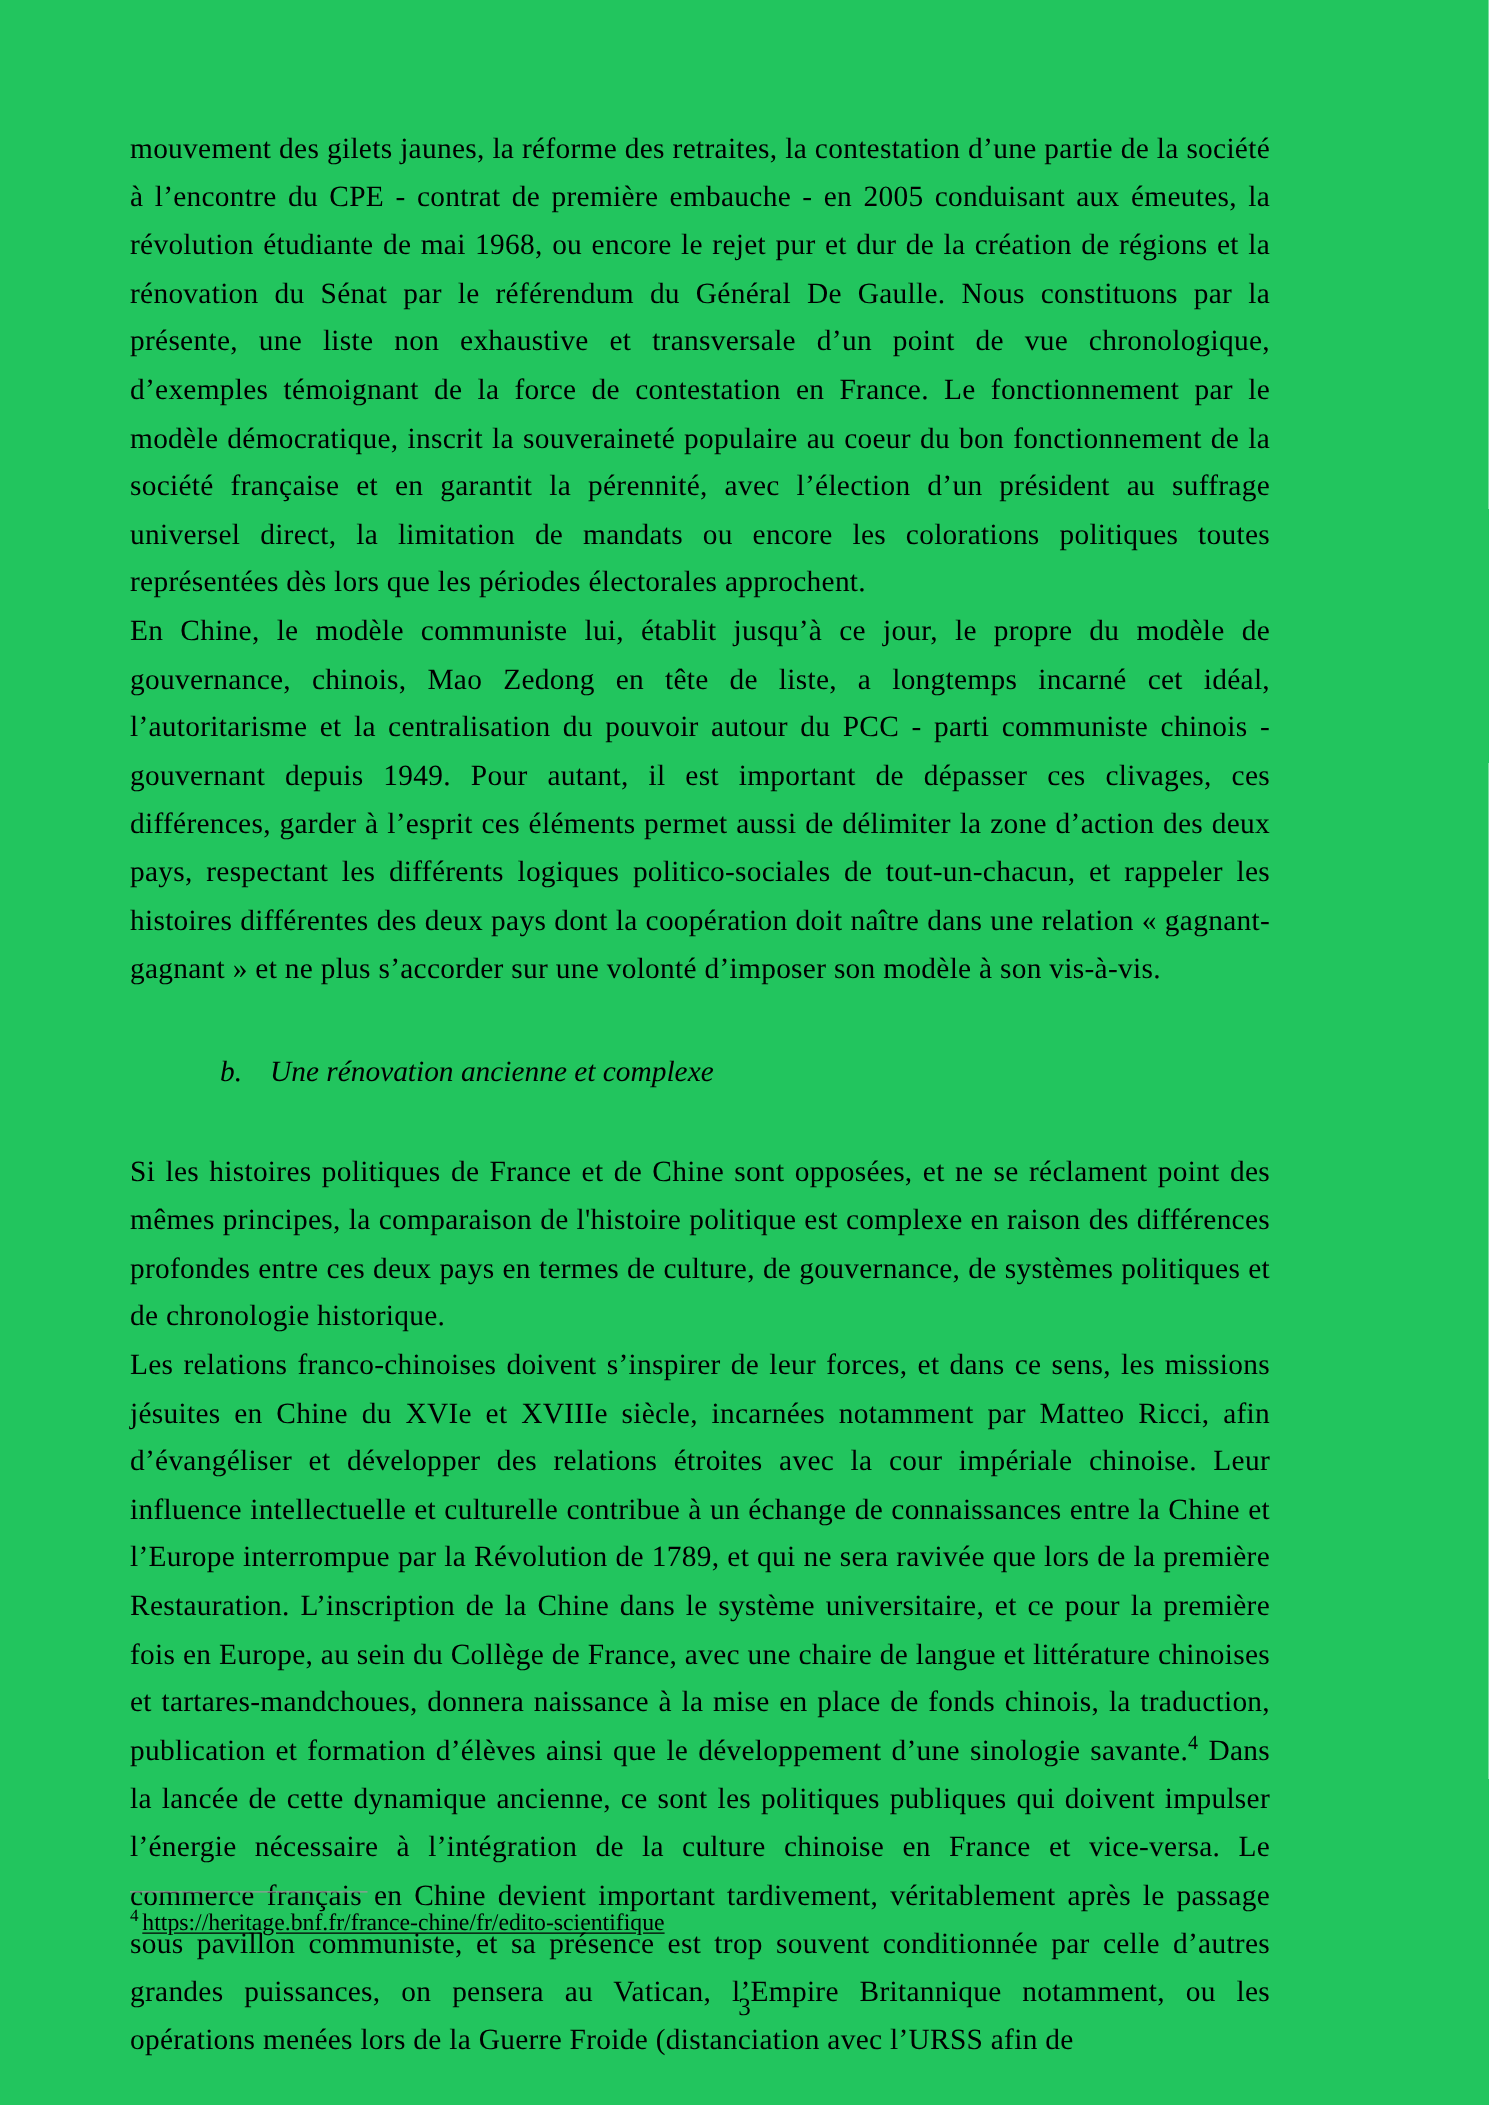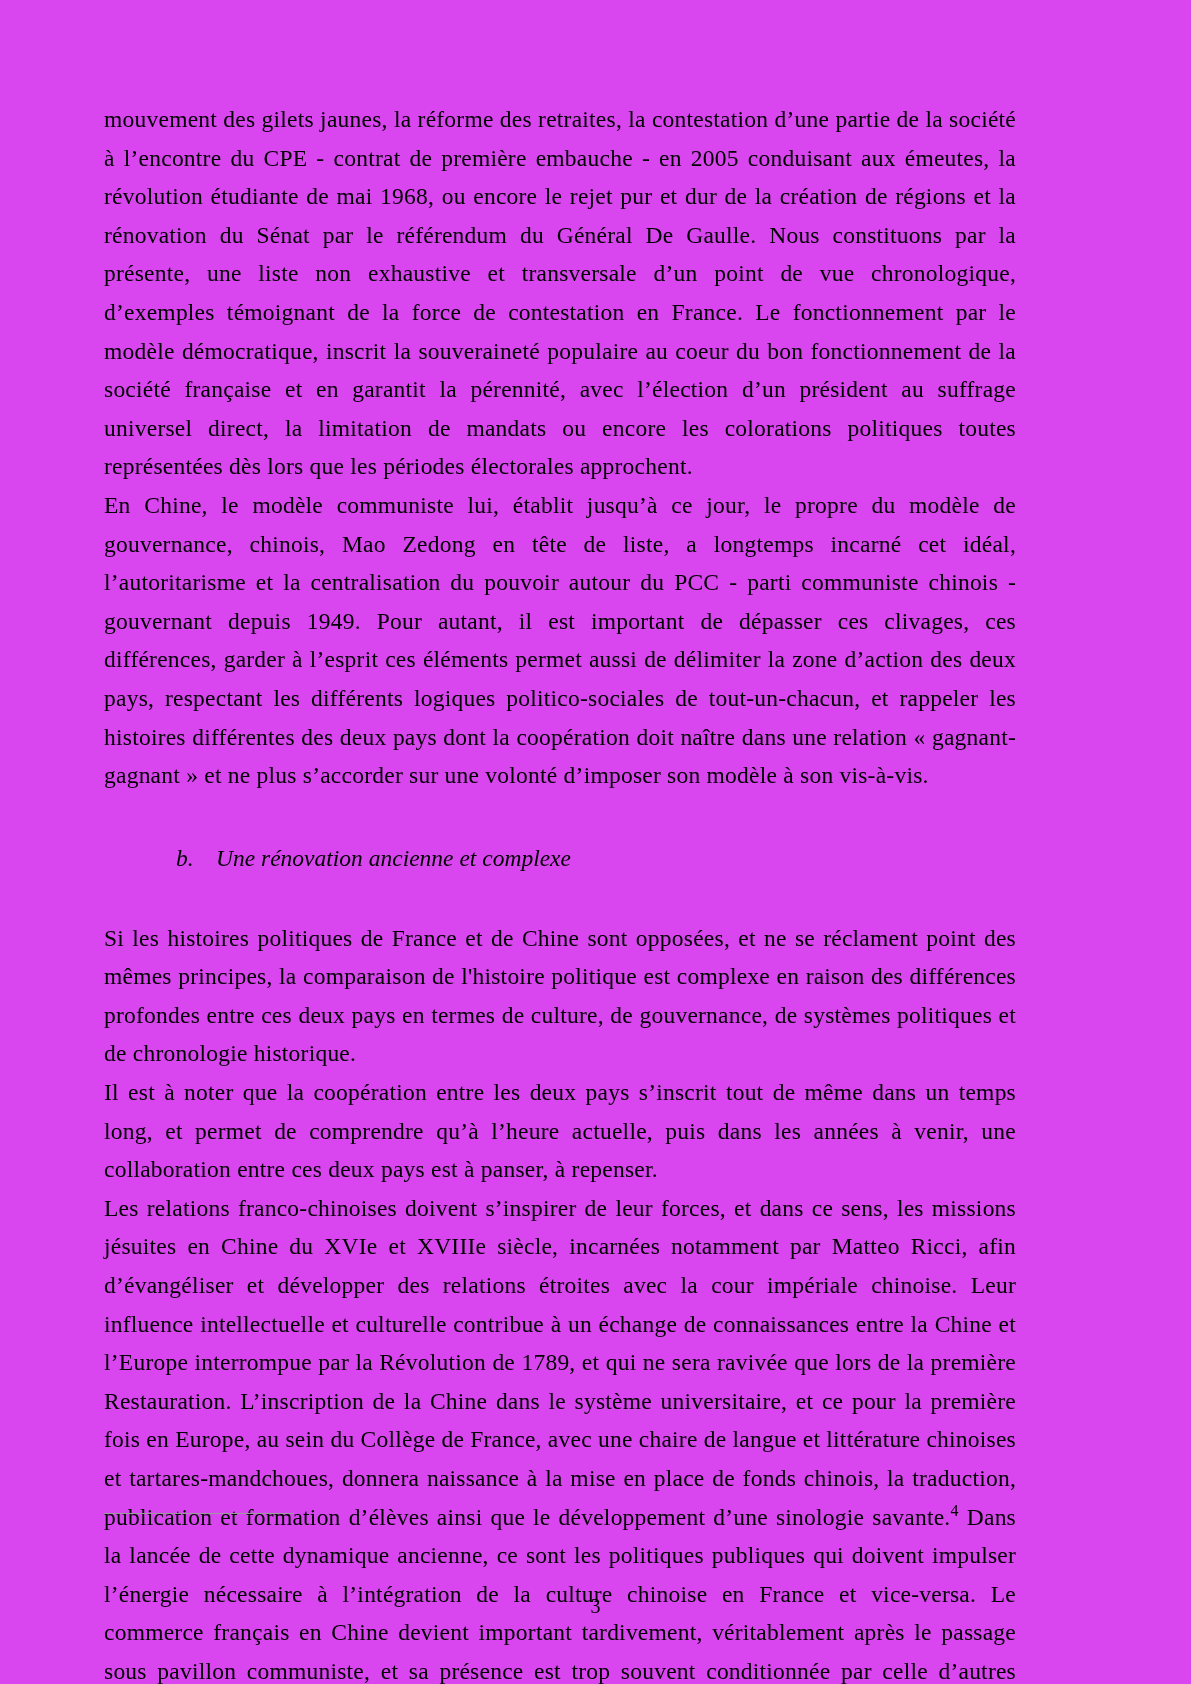--- a/index.html
+++ b/index.html
@@ -10,21 +10,21 @@
   }
   body {
     font-family: "Liberation Serif", "DejaVu Serif", serif;
     color: #000000;
   }
   .page {
     position: relative;
     width: 1191px;
     height: 1684px;
     margin: 0 auto;
-    background: #d946ef;
+    background: #22c55e;
     box-sizing: border-box;
     overflow: hidden;
   }
   .content {
     position: absolute;
     left: 104px;
     top: 100px;
     width: 912px;
   }
   p.body-text {
@@ -109,25 +109,25 @@
     <p class="body-text">mouvement des gilets jaunes, la réforme des retraites, la contestation d’une partie de la société à l’encontre du CPE - contrat de première embauche - en 2005 conduisant aux émeutes, la révolution étudiante de mai 1968, ou encore le rejet pur et dur de la création de régions et la rénovation du Sénat par le référendum du Général De Gaulle. Nous constituons par la présente, une liste non exhaustive et transversale d’un point de vue chronologique, d’exemples témoignant de la force de contestation en France. Le fonctionnement par le modèle démocratique, inscrit la souveraineté populaire au coeur du bon fonctionnement de la société française et en garantit la pérennité, avec l’élection d’un président au suffrage universel direct, la limitation de mandats ou encore les colorations politiques toutes représentées dès lors que les périodes électorales approchent.</p>
 
     <p class="body-text">En Chine, le modèle communiste lui, établit jusqu’à ce jour, le propre du modèle de gouvernance, chinois, Mao Zedong en tête de liste, a longtemps incarné cet idéal, l’autoritarisme et la centralisation du pouvoir autour du PCC - parti communiste chinois - gouvernant depuis 1949. Pour autant, il est important de dépasser ces clivages, ces différences, garder à l’esprit ces éléments permet aussi de délimiter la zone d’action des deux pays, respectant les différents logiques politico-sociales de tout-un-chacun, et rappeler les histoires différentes des deux pays dont la coopération doit naître dans une relation « gagnant-gagnant » et ne plus s’accorder sur une volonté d’imposer son modèle à son vis-à-vis.</p>
 
     <div class="heading-block">
       <p class="heading"><span class="label">b.</span><span>Une rénovation ancienne et complexe</span></p>
     </div>
 
     <p class="body-text">Si les histoires politiques de France et de Chine sont opposées, et ne se réclament point des mêmes principes, la comparaison de l'histoire politique est complexe en raison des différences profondes entre ces deux pays en termes de culture, de gouvernance, de systèmes politiques et de chronologie historique.</p>
 
-    <p class="body-text">Il est à noter que la coopération entre les deux pays s’inscrit tout de même dans un temps long, et permet de comprendre qu’à l’heure actuelle, puis dans les années à venir, une collaboration entre ces deux pays est à panser, à repenser.</p>
 
     <p class="body-text"><span>Les relations franco-chinoises doivent s’inspirer de leur forces, et dans ce sens, les missions jésuites en Chine du XVIe et XVIIIe siècle, incarnées notamment par Matteo Ricci, afin d’évangéliser et développer des relations étroites avec la cour impériale chinoise. Leur influence intellectuelle et culturelle contribue à un échange de connaissances entre la Chine et l’Europe interrompue par la Révolution de 1789, et qui ne sera ravivée que lors de la première Restauration. L’inscription de la Chine dans le système universitaire, et ce pour la première fois en Europe, au sein du Collège de France, avec une chaire de langue et littérature chinoises et tartares-mandchoues, donnera naissance à la mise en place de fonds chinois, la traduction, publication et formation d’élèves ainsi que le développement d’une sinologie savante.</span><sup class="fnmark">4</sup><span> Dans la lancée de cette dynamique ancienne, ce sont les politiques publiques qui doivent impulser l’énergie nécessaire à l’intégration de la culture chinoise en France et vice-versa. Le commerce français en Chine devient important tardivement, véritablement après le passage sous pavillon communiste, et sa présence est trop souvent conditionnée par celle d’autres grandes puissances, on pensera au Vatican, l’Empire Britannique notamment, ou les opérations menées lors de la Guerre Froide (distanciation avec l’URSS afin de</span></p>
 
   </div>
 
   <div class="footnote-area">
     <div class="footnote-rule"></div>
+    <p class="footnote"><sup>4</sup><a class="fnlink" href="#">https://heritage.bnf.fr/france-chine/fr/edito-scientifique</a></p>
   </div>
 
   <div class="page-number">3</div>
 
 </div>
 
 </body></html>

